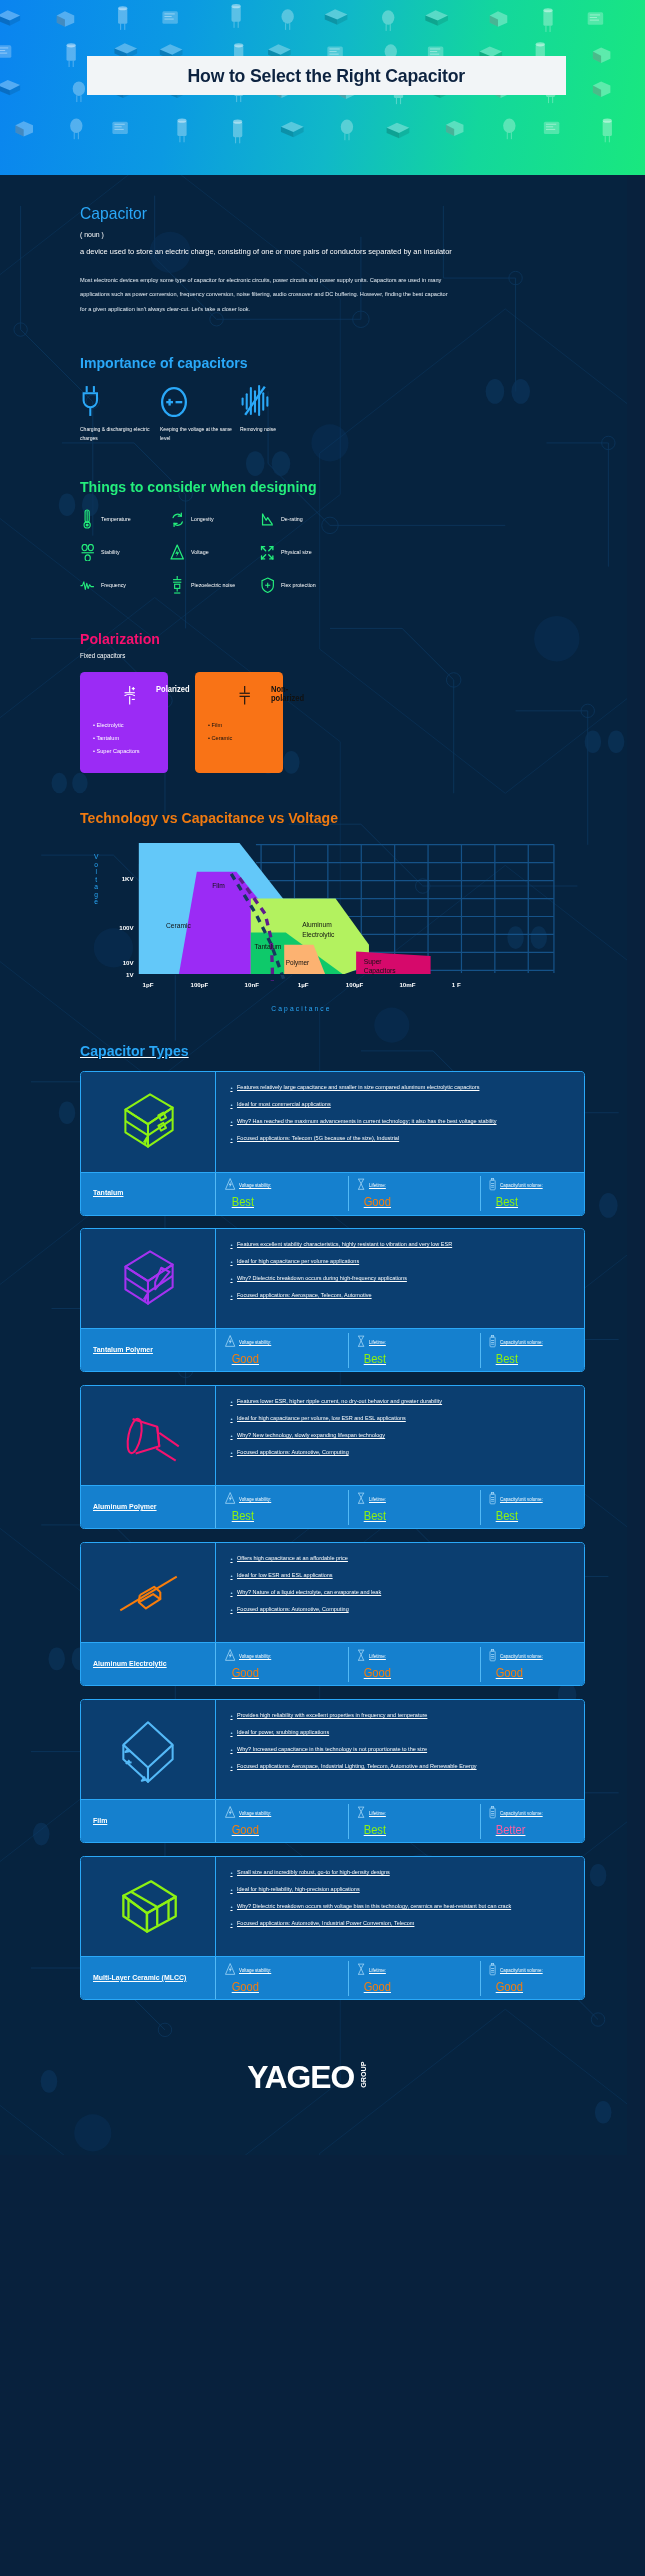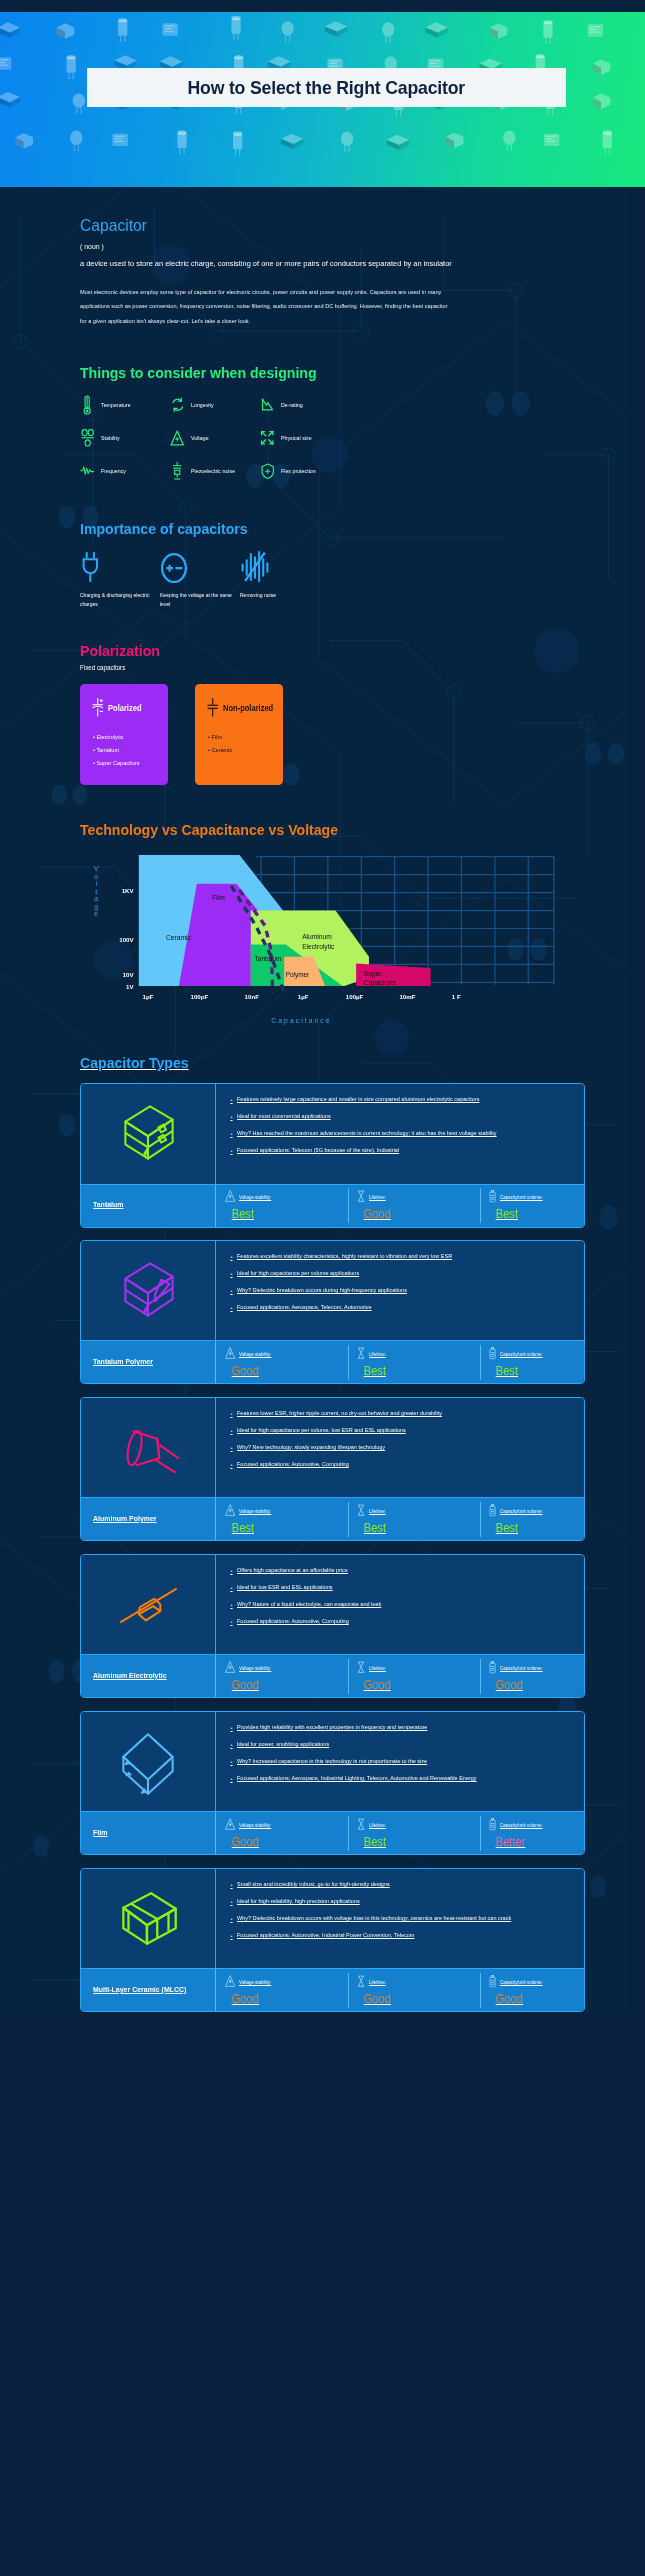--- a/index.html
+++ b/index.html
@@ -12,21 +12,20 @@
     overflow-x: hidden;
   }
 
   
   .hero {
     position: relative;
     width: 646px;
     height: 175px;
     background: linear-gradient(100deg, #0a84f0 0%, #0b9ae2 28%, #10b8c8 52%, #13d79c 74%, #19e87e 100%);
     overflow: hidden;
-    margin-top: 12px;
   }
   .hero-caps { position: absolute; inset: 0; }
   .hero-title-bar {
     position: absolute;
     left: 87px; top: 56px;
     width: 479px; height: 39px;
     background: #f2f5f7;
     display: flex; align-items: center; justify-content: center;
   }
   .hero-title {
@@ -101,21 +100,21 @@
     font-size: 5.7px; color: #fff; line-height: 1.5;
     transform: scaleX(0.93); transform-origin: left center;
   }
 
   
   .fixed-cap { font-size: 6.7px; color: #fff; margin-top: 4.1px; transform: scaleX(0.93); transform-origin: left center; }
   .pol-row { display: flex; gap: 27px; margin-top: 13.4px; }
   .pol-card { width: 88px; border-radius: 4.6px; padding: 13.4px 0 15.5px 0; }
   .pol-card.purple { background: #9b2bf5; }
   .pol-card.orange { background: #f97316; }
-  .pol-head { display: flex; align-items: center; gap: 3px; padding-left: 11.3px; }
+  .pol-head { display: flex; gap: 19px; padding-left: 11.3px; margin-left: 32px; }
   .pol-name { font-size: 8.2px; font-weight: 700; transform: scaleX(0.92); transform-origin: left center; }
   .pol-card.purple .pol-name, .pol-card.purple .pol-li { color: #fff; }
   .pol-card.orange .pol-name, .pol-card.orange .pol-li { color: #111111; }
   .pol-list { margin-top: 11.3px; padding-left: 13.4px; }
   .pol-li { font-size: 6px; line-height: 2.15; transform: scaleX(0.93); transform-origin: left center; }
 
   
   .chart-wrap { margin-top: 15.5px; position: relative; width: 505px; height: 155px; }
   .ylabel {
     position: absolute; left: 10.3px; top: 11.3px;
@@ -405,20 +404,73 @@
 
   <div class="content">
 
     <div class="sec" style="padding-top:29px;">
       <div class="cap-word">Capacitor</div>
       <div class="noun">( noun )</div>
       <div class="def">a device used to store an electric charge, consisting of one or more pairs of conductors separated by an insulator</div>
       <div class="para">Most electronic devices employ some type of capacitor for electronic circuits, power circuits and power supply units. Capacitors are used in many applications such as power conversion, frequency conversion, noise filtering, audio crossover and DC buffering. However, finding the best capacitor for a given application isn't always clear-cut. Let's take a closer look.</div>
     </div>
 
+    <div class="sec" style="padding-top:38px;">
+      <h2 class="sec-title t-blue">Importance of capacitors</h2>
+      <div class="imp-row">
+
+        <div class="imp-item">
+          <div class="imp-icon">
+            <svg width="20.6" height="32" viewBox="0 0 40 62">
+              <g stroke="#2aa8f8" stroke-width="4" fill="none">
+                <line x1="13" y1="2" x2="13" y2="14"></line>
+                  <line x1="27" y1="2" x2="27" y2="14"></line>
+                <path d="M7 16 h26 v14 a13 13 0 0 1 -26 0 Z"></path>
+                <line x1="20" y1="43" x2="20" y2="60"></line>
+              </g>
+            </svg>
+          </div>
+          <div class="imp-label">Charging &amp; discharging electric charges</div>
+        </div>
+
+        <div class="imp-item">
+          <div class="imp-icon">
+            <svg width="28" height="32" viewBox="0 0 54 62">
+              <ellipse cx="27" cy="33" rx="23" ry="27" stroke="#2aa8f8" stroke-width="4.5" fill="none"></ellipse>
+              <g fill="#2aa8f8">
+                <rect x="12" y="31" width="13" height="4.5"></rect>
+                  <rect x="16.2" y="26.8" width="4.5" height="13"></rect>
+                <rect x="30" y="31" width="13" height="4.5"></rect>
+              </g>
+            </svg>
+          </div>
+          <div class="imp-label">Keeping the voltage at the same level</div>
+        </div>
+
+        <div class="imp-item">
+          <div class="imp-icon">
+            <svg width="31" height="32" viewBox="0 0 60 62">
+              <g stroke="#2aa8f8" stroke-width="4" stroke-linecap="round">
+                <line x1="5" y1="26" x2="5" y2="38"></line>
+                  <line x1="13" y1="18" x2="13" y2="46"></line>
+                <line x1="21" y1="6" x2="21" y2="56"></line>
+                  <line x1="29" y1="12" x2="29" y2="52"></line>
+                <line x1="37" y1="2" x2="37" y2="58"></line>
+                  <line x1="45" y1="16" x2="45" y2="48"></line>
+                <line x1="53" y1="24" x2="53" y2="40"></line>
+              </g>
+              <line x1="48" y1="3" x2="10" y2="58" stroke="#2aa8f8" stroke-width="4.5"></line>
+            </svg>
+          </div>
+          <div class="imp-label">Removing noise</div>
+        </div>
+
+      </div>
+    </div>
+
     <div class="sec" style="padding-top:36px;">
       <h2 class="sec-title t-green">Things to consider when designing</h2>
       <div class="cons-grid">
 
         <div class="cons-item">
           <div class="cons-ico">
             <svg width="10.3" height="20.6" viewBox="0 0 20 40">
                 <g stroke="#24ee7c" stroke-width="2.2" fill="none">
               <path d="M10 3 v22"></path>
                   <rect x="6" y="2" width="8" height="24" rx="4"></rect>
@@ -527,73 +579,20 @@
           <div class="cons-ico">
             <svg width="13.4" height="16.5" viewBox="0 0 26 32">
               <path d="M13 2 L24 7 v10 c0 7 -6 11 -11 13 C8 28 2 24 2 17 V7 Z" stroke="#24ee7c" stroke-width="2.3" fill="none"></path>
               <g stroke="#24ee7c" stroke-width="2.1">
                   <line x1="13" y1="11" x2="13" y2="21"></line>
                   <line x1="8" y1="16" x2="18" y2="16"></line>
                 </g>
             </svg>
           </div>
           <div class="cons-txt">Flex protection</div>
-        </div>
-
-      </div>
-    </div>
-
-    <div class="sec" style="padding-top:38px;">
-      <h2 class="sec-title t-blue">Importance of capacitors</h2>
-      <div class="imp-row">
-
-        <div class="imp-item">
-          <div class="imp-icon">
-            <svg width="20.6" height="32" viewBox="0 0 40 62">
-              <g stroke="#2aa8f8" stroke-width="4" fill="none">
-                <line x1="13" y1="2" x2="13" y2="14"></line>
-                  <line x1="27" y1="2" x2="27" y2="14"></line>
-                <path d="M7 16 h26 v14 a13 13 0 0 1 -26 0 Z"></path>
-                <line x1="20" y1="43" x2="20" y2="60"></line>
-              </g>
-            </svg>
-          </div>
-          <div class="imp-label">Charging &amp; discharging electric charges</div>
-        </div>
-
-        <div class="imp-item">
-          <div class="imp-icon">
-            <svg width="28" height="32" viewBox="0 0 54 62">
-              <ellipse cx="27" cy="33" rx="23" ry="27" stroke="#2aa8f8" stroke-width="4.5" fill="none"></ellipse>
-              <g fill="#2aa8f8">
-                <rect x="12" y="31" width="13" height="4.5"></rect>
-                  <rect x="16.2" y="26.8" width="4.5" height="13"></rect>
-                <rect x="30" y="31" width="13" height="4.5"></rect>
-              </g>
-            </svg>
-          </div>
-          <div class="imp-label">Keeping the voltage at the same level</div>
-        </div>
-
-        <div class="imp-item">
-          <div class="imp-icon">
-            <svg width="31" height="32" viewBox="0 0 60 62">
-              <g stroke="#2aa8f8" stroke-width="4" stroke-linecap="round">
-                <line x1="5" y1="26" x2="5" y2="38"></line>
-                  <line x1="13" y1="18" x2="13" y2="46"></line>
-                <line x1="21" y1="6" x2="21" y2="56"></line>
-                  <line x1="29" y1="12" x2="29" y2="52"></line>
-                <line x1="37" y1="2" x2="37" y2="58"></line>
-                  <line x1="45" y1="16" x2="45" y2="48"></line>
-                <line x1="53" y1="24" x2="53" y2="40"></line>
-              </g>
-              <line x1="48" y1="3" x2="10" y2="58" stroke="#2aa8f8" stroke-width="4.5"></line>
-            </svg>
-          </div>
-          <div class="imp-label">Removing noise</div>
         </div>
 
       </div>
     </div>
 
     <div class="sec" style="padding-top:34px;">
       <h2 class="sec-title t-pink">Polarization</h2>
       <div class="fixed-cap">Fixed capacitors</div>
       <div class="pol-row">
 
@@ -1211,15 +1210,21 @@
        <div class="metric-val v-good">Good</div>
      </div>
               </div>
      </div>
           </div>
         </div>
     </div>
 
   </div>
 
+  <div class="footer">
+    <svg width="134" height="39" viewBox="0 0 260 76">
+      <text x="0" y="58" fill="#ffffff" font-size="62" font-weight="700" font-family="Liberation Sans, sans-serif" letter-spacing="-2">YAGEO</text>
+      <text x="232" y="58" fill="#ffffff" font-size="14" font-weight="700" font-family="Liberation Sans, sans-serif" transform="rotate(-90 232 58)">GROUP</text>
+    </svg>
+  </div>
 
 </div>
 
 
 </body></html>

